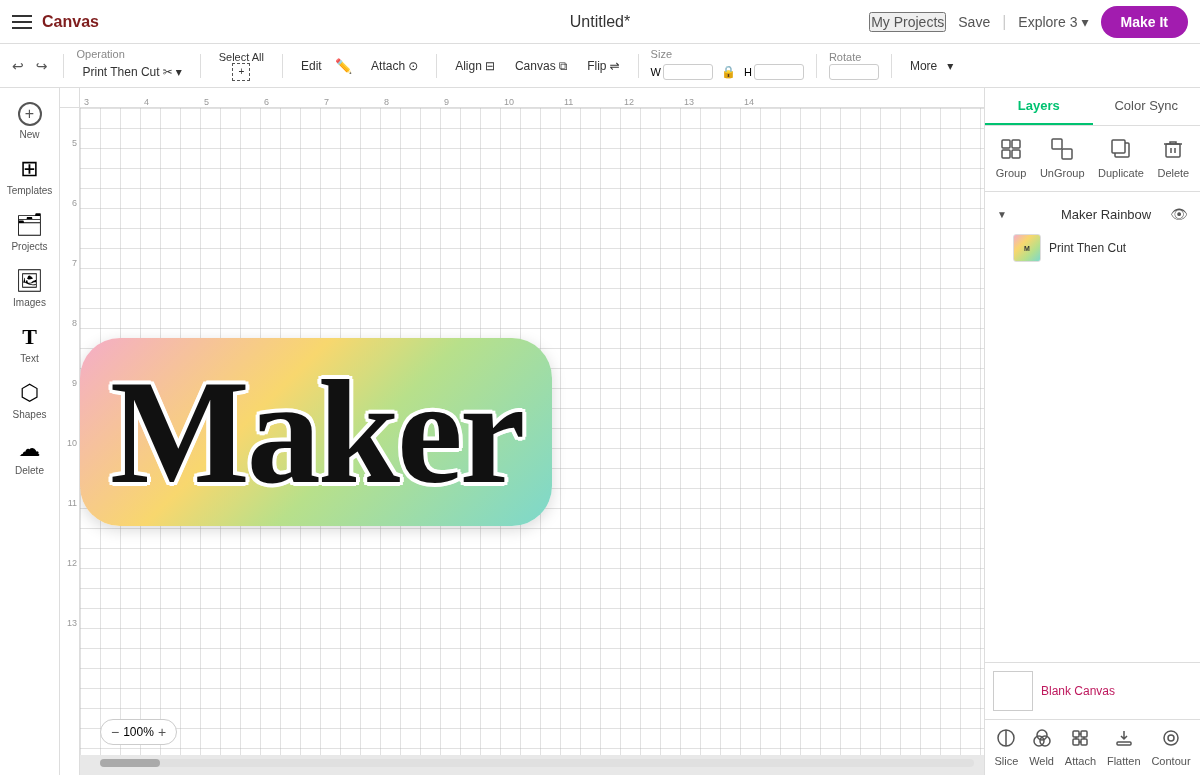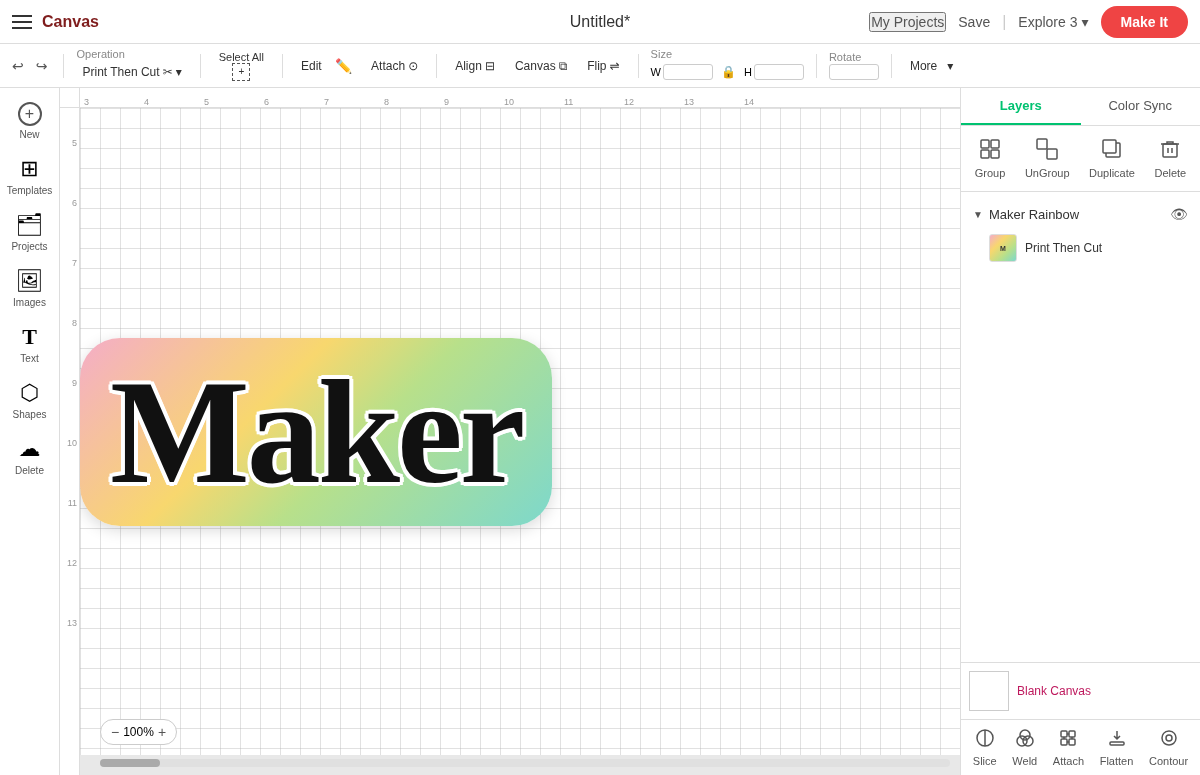--- a/index.html
+++ b/index.html
@@ -18,21 +18,21 @@
     .doc-title { font-size: 16px; color: #333; }
     .header-right { margin-left: auto; display: flex; align-items: center; gap: 12px; }
     .my-projects-link { font-size: 14px; color: #555; cursor: pointer; }
     .save-btn { font-size: 14px; color: #555; cursor: pointer; background: none; border: none; }
     .separator { color: #ccc; }
     .explore-btn {
       display: flex; align-items: center; gap: 4px; font-size: 14px; color: #555; cursor: pointer;
       background: none; border: none;
     }
     .make-it-btn {
-      background: #ef4444; color: #fff; border: none; border-radius: 20px;
+      background: #a21caf; color: #fff; border: none; border-radius: 20px;
       padding: 8px 20px; font-size: 14px; font-weight: 600; cursor: pointer;
     }
 
     
     .toolbar {
       display: flex; align-items: center; background: #fff; height: 44px;
       border-bottom: 1px solid #ddd; padding: 0 8px; gap: 8px;
     }
     .toolbar-group { display: flex; align-items: center; gap: 4px; }
     .toolbar-separator { width: 1px; height: 24px; background: #ddd; margin: 0 4px; }
@@ -148,40 +148,40 @@
     .canvas-scrollbar {
       position: absolute; bottom: 8px; left: 40px; right: 10px; height: 8px;
       background: #e0e0e0; border-radius: 4px; z-index: 5;
     }
     .canvas-scrollbar-thumb {
       position: absolute; left: 0; width: 60px; top: 0; bottom: 0;
       background: #aaa; border-radius: 4px;
     }
 
     
-    .right-panel { width: 240px; background: #fff; border-left: 1px solid #ddd; display: flex; flex-direction: column; }
+    .right-panel { width: 216px; background: #fff; border-left: 1px solid #ddd; display: flex; flex-direction: column; }
     .panel-tabs { display: flex; border-bottom: 1px solid #ddd; }
     .panel-tab {
       flex: 1; text-align: center; padding: 10px 4px; font-size: 13px; color: #555; cursor: pointer;
       border-bottom: 2px solid transparent;
     }
     .panel-tab.active { color: #00c271; border-bottom-color: #00c271; font-weight: 600; }
     .panel-actions {
       display: flex; justify-content: space-around; padding: 8px 4px; border-bottom: 1px solid #ddd;
     }
     .panel-action {
       display: flex; flex-direction: column; align-items: center; gap: 2px; cursor: pointer;
       background: none; border: none; font-size: 11px; color: #555; padding: 4px;
     }
     .panel-action .icon { font-size: 20px; }
 
     .layers-content { flex: 1; overflow-y: auto; padding: 8px; }
     .layer-group { display: flex; align-items: center; gap: 6px; padding: 6px 4px; cursor: pointer; }
     .layer-group-arrow { font-size: 10px; color: #555; }
-    .layer-group-name { font-size: 13px; color: #333; font-weight: 500; flex: 1; }
+    .layer-group-name { font-size: 13px; color: #333; font-weight: 500; flex: 1; margin-left: 48px; }
     .eye-icon { font-size: 14px; color: #555; cursor: pointer; }
 
     .layer-item { display: flex; align-items: center; gap: 8px; padding: 6px 4px 6px 20px; cursor: pointer; }
     .layer-thumb {
       width: 28px; height: 28px; border: 1px solid #ddd; border-radius: 3px;
       background: linear-gradient(135deg, #f4adc8, #f8d76e, #b8e08a, #7dd8cc);
       font-size: 8px; display: flex; align-items: center; justify-content: center; color: #fff; font-weight: bold;
     }
     .layer-item-name { font-size: 12px; color: #333; }
 

